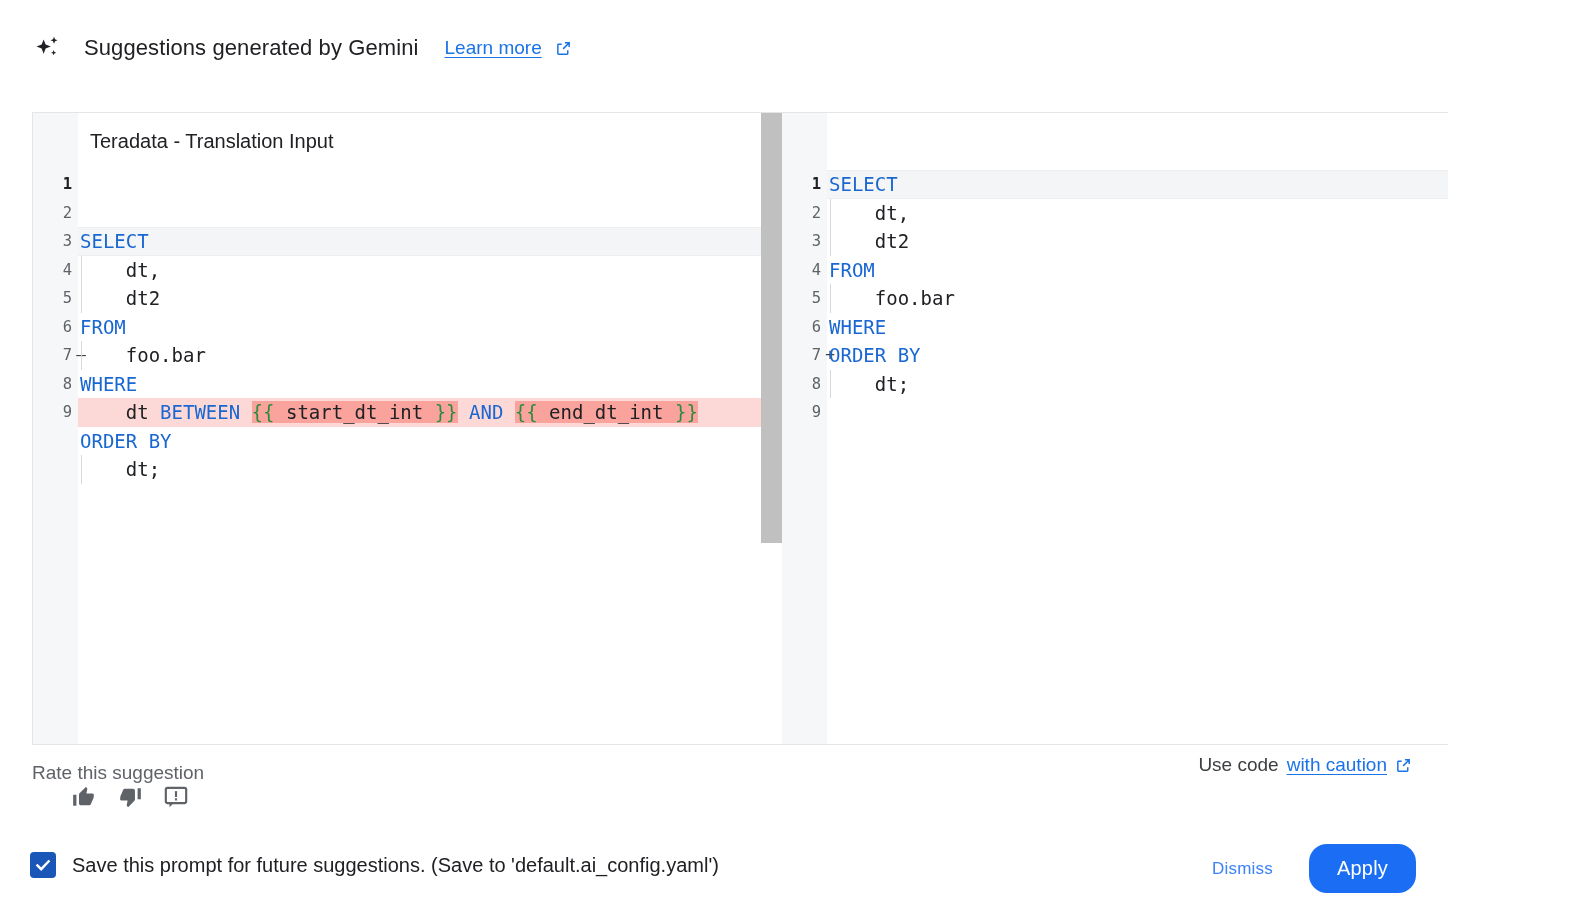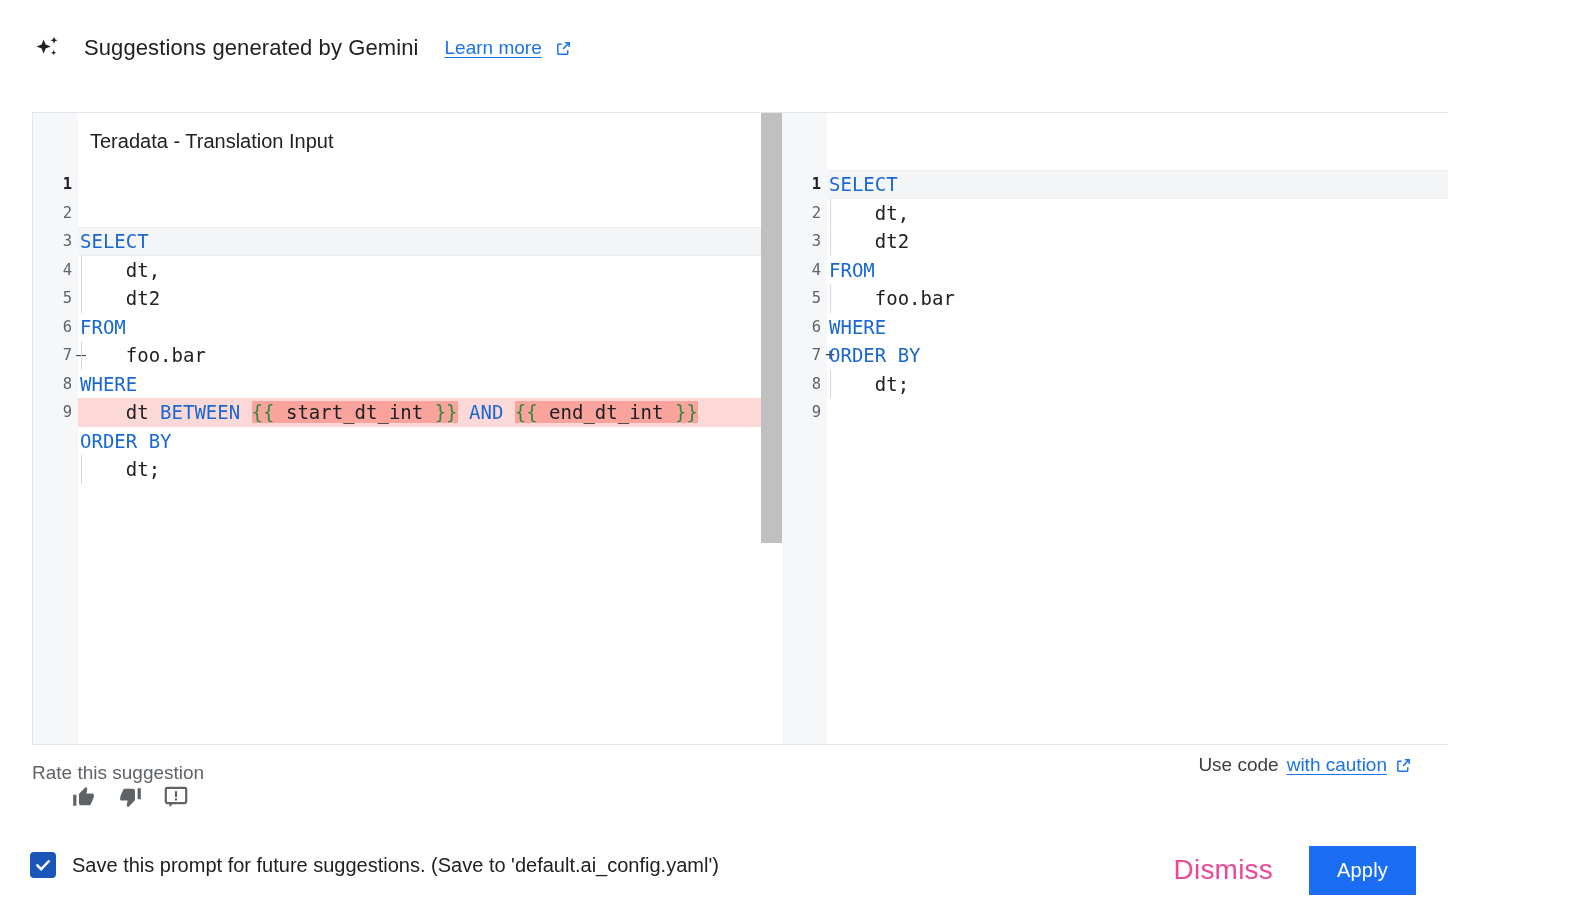--- a/index.html
+++ b/index.html
@@ -154,27 +154,27 @@
   }
   .cbox svg { width: 18px; height: 18px; display: block; }
   .save-label { font-size: 20px; color: #202124; white-space: nowrap; }
 
   .footer-actions {
     position: absolute; right: 32px; top: 6px;
     display: flex; align-items: center; gap: 22px;
   }
   .btn-dismiss {
     background: none; border: none; cursor: pointer;
-    color: #ec4899; font-size: 28px; font-family: "Liberation Sans", sans-serif;
+    color: #3b82f6; font-size: 17px; font-family: "Liberation Sans", sans-serif;
     padding: 10px 14px; border-radius: 6px; letter-spacing: .2px;
   }
   .btn-apply {
     background: #1b6ef3; border: none; cursor: pointer;
     color: #ffffff; font-size: 20px; font-family: "Liberation Sans", sans-serif;
-    padding: 13px 28px; border-radius: 0; letter-spacing: .2px;
+    padding: 13px 28px; border-radius: 18px; letter-spacing: .2px;
   }
 </style>
 </head>
 <body>
 
 <div class="page">
 
   <div class="header">
     <span class="sparkle-wrap">
       <svg class="sparkle-icon" viewBox="0 0 24 24" aria-hidden="true">

